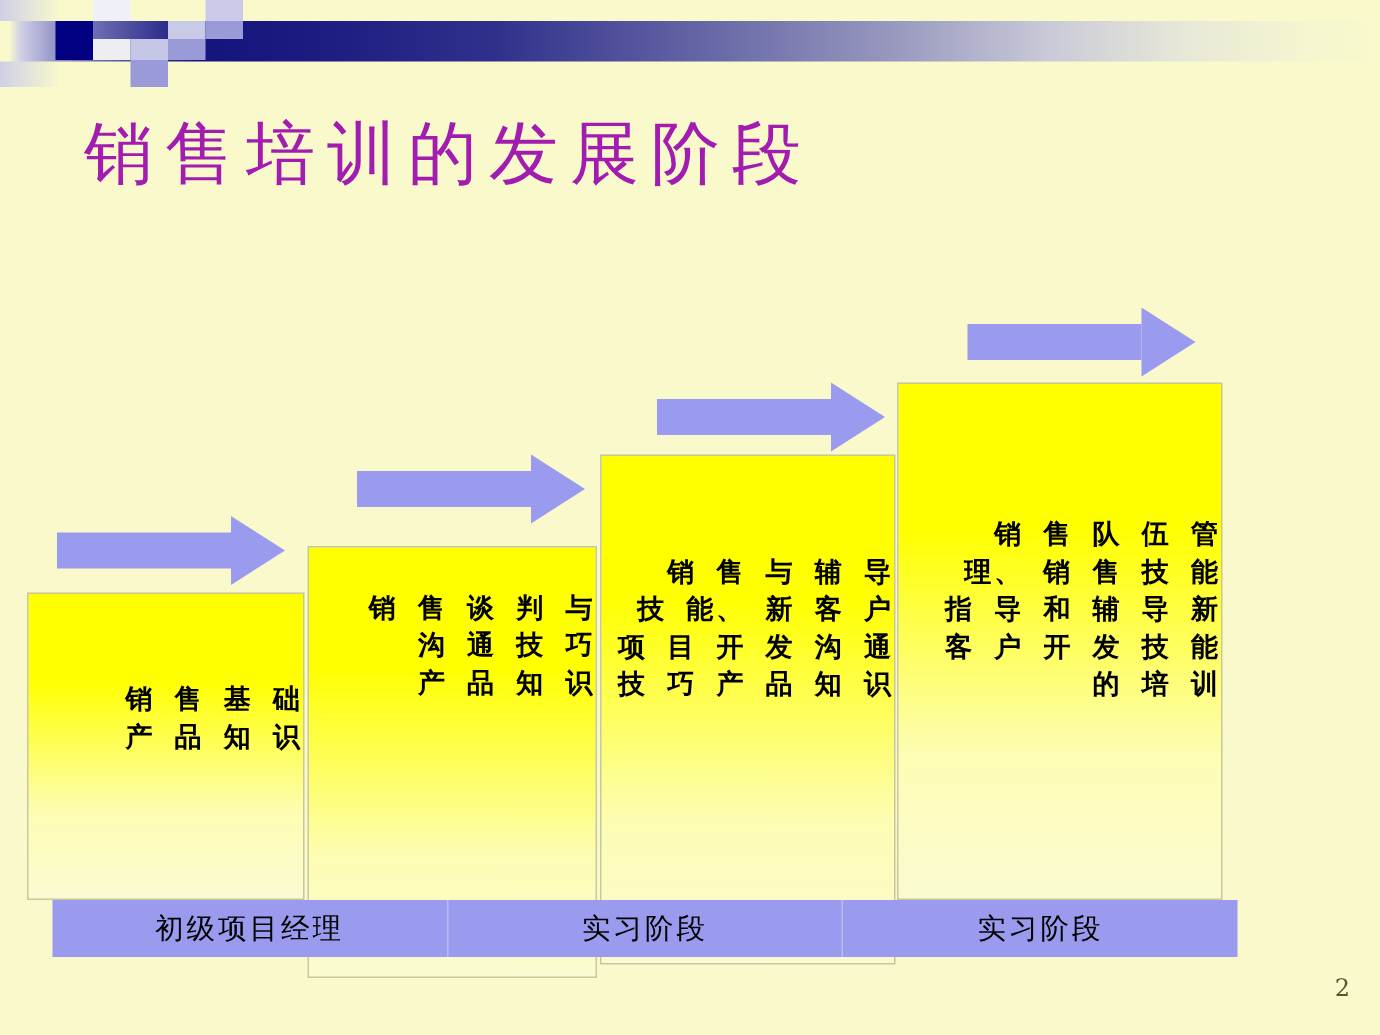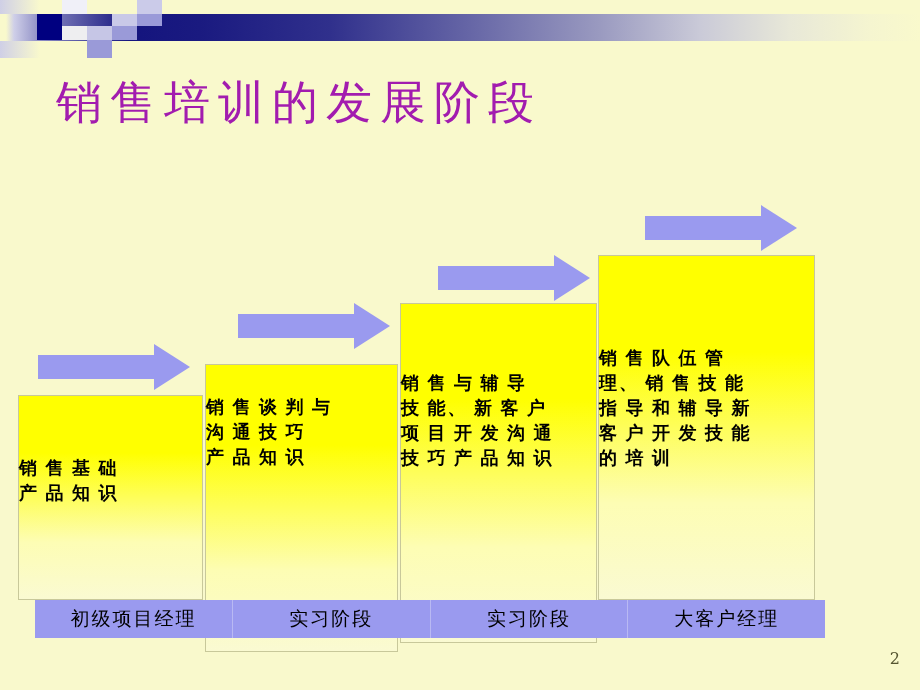--- a/index.html
+++ b/index.html
@@ -76,22 +76,22 @@
   .step {
     position: absolute;
     box-sizing: border-box;
     border: 1px solid #c8c89a;
     background: linear-gradient(to bottom, #ffff00 0%, #ffff00 28%, #fdfdb4 72%, #fafad2 100%);
   }
   .step-label {
     position: absolute;
     left: 0;
     width: 100%;
-    text-align: left;
-    font-family: Liberation Serif, serif;
+    text-align: right;
+    font-family: Liberation Mono, monospace;
     font-weight: bold;
     font-size: 18px;
     line-height: 25px;
     letter-spacing: 2px;
     color: #000000;
     white-space: pre-line;
   }
 
   #step1 { left: 18px;  top: 395px; width: 185px; height: 205px; }
   #step2 { left: 205px; top: 364px; width: 193px; height: 288px; }
@@ -229,18 +229,17 @@
 理、 销 售 技 能
 指 导 和 辅 导 新
 客 户 开 发 技 能
 的 培 训</div>
   </div>
 
   <div id="stage-bar">
     <div class="stage-cell">初级项目经理</div>
     <div class="stage-cell">实习阶段</div>
     <div class="stage-cell">实习阶段</div>
-    <div class="stage-cell">大客户经理</div>
   </div>
 
   <div id="page-number">2</div>
 
 </div>
 
 </body></html>

